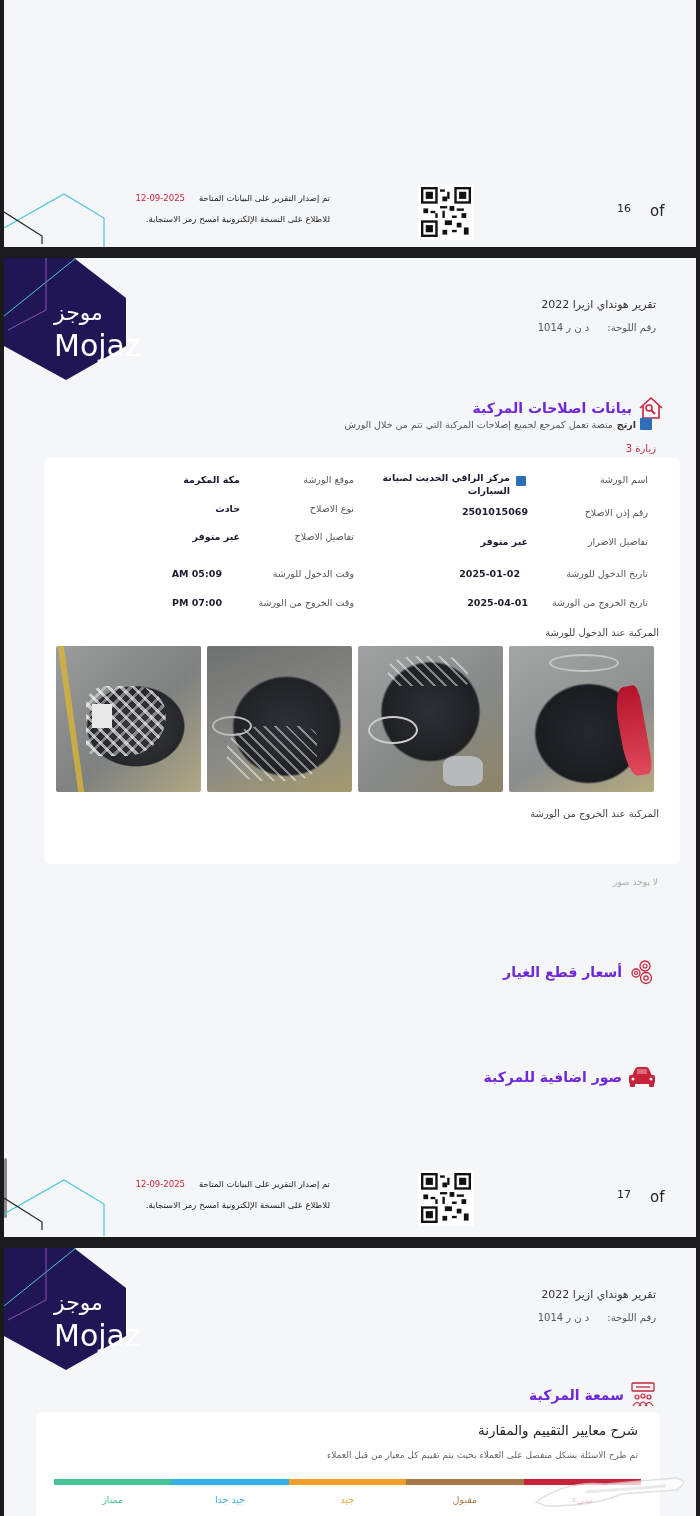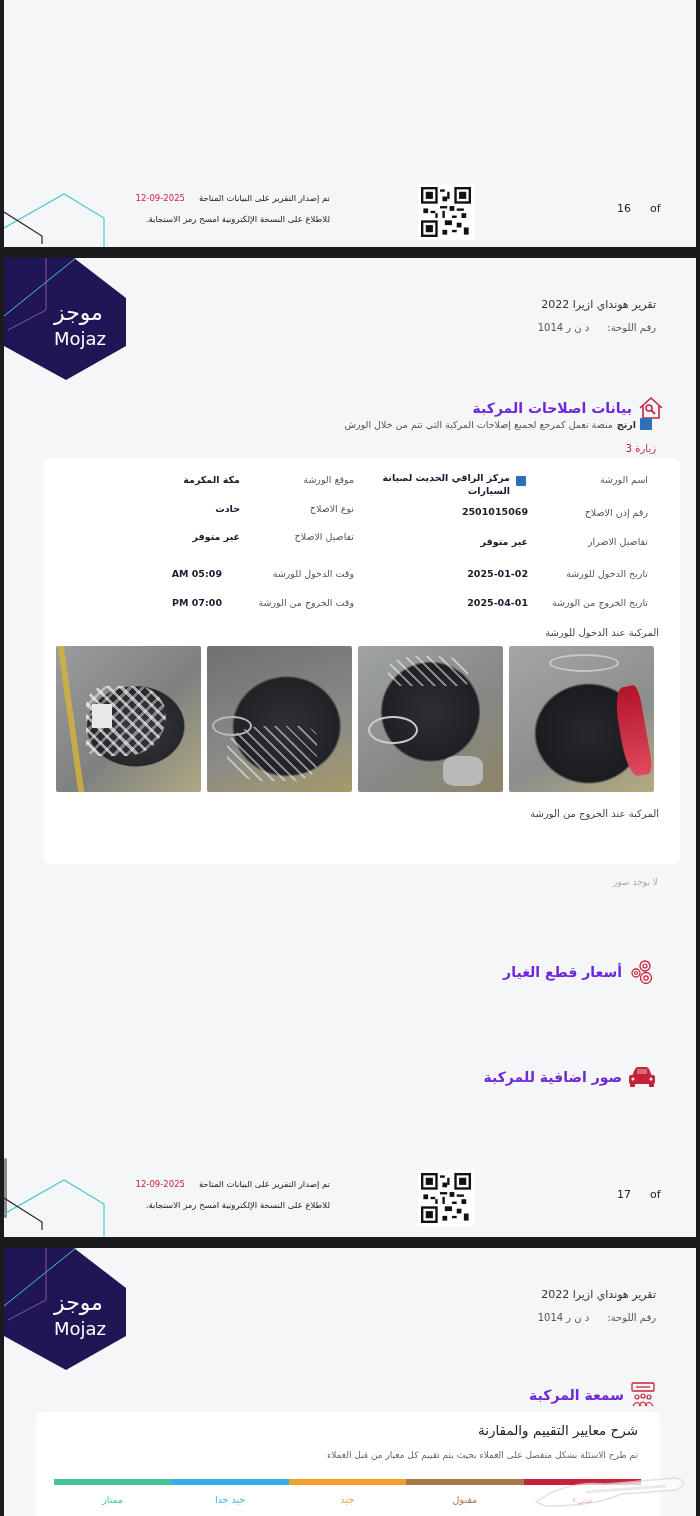--- a/index.html
+++ b/index.html
@@ -15,27 +15,27 @@
     #page-c { top: 1248px; height: 268px; }
 
     
     .footer { position: absolute; left: 0; width: 616px; height: 70px; }
     .footer .deco { position: absolute; left: 0; top: 0; width: 110px; height: 70px; }
     .footer .qr { position: absolute; left: 414px; top: 4px; width: 56px; height: 56px; background:#fff; padding:3px; }
     .footer .issued { position: absolute; right: 290px; top: 13px; direction: rtl; font-size: 8.5px; color: #222; white-space: nowrap; }
     .footer .issued .date { color: #c8223b; margin-right: 14px; }
     .footer .scan { position: absolute; right: 290px; top: 34px; direction: rtl; font-size: 8.5px; color: #222; white-space: nowrap; }
     .footer .pgnum { position: absolute; left: 613px; top: 22px; font-size: 11px; color: #222; }
-    .footer .of { position: absolute; left: 646px; top: 22px; font-size: 11px; color: #222; }
+    .footer .of { position: absolute; left: 646px; top: 22px; font-size: 15px; color: #222; }
 
     
     .header { position: absolute; left: 0; top: 0; width: 692px; height: 130px; }
     .logo-hex { position: absolute; left: 0; top: 0; width: 130px; height: 125px; }
     .logo-ar { position: absolute; left: 50px; top: 42px; color: #fff; font-size: 22px; direction: rtl; }
-    .logo-en { position: absolute; left: 50px; top: 70px; color: #fff; font-size: 18px; }
+    .logo-en { position: absolute; left: 50px; top: 70px; color: #fff; font-size: 30px; }
     .report-title { position: absolute; right: 40px; top: 40px; font-size: 11px; color: #333; direction: rtl; }
     .plate-row { position: absolute; right: 40px; top: 64px; font-size: 10px; color: #555; direction: rtl; white-space: nowrap; margin-left: 32px; }
     .plate-row .plate-val { margin-right: 18px; }
 
     
     .sec-title { position: absolute; direction: rtl; display: flex; align-items: center; gap: 6px; }
     .sec-title .t { color: #6d28d9; font-size: 14px; font-weight: bold; }
     .sec-title svg { display: block; }
 
     .arabtech { position: absolute; right: 44px; top: 160px; direction: rtl; font-size: 9.5px; color: #555; display: flex; align-items: center; gap: 4px; white-space: nowrap; }
@@ -155,21 +155,21 @@
     <span class="kv-value" style="right:170px; top:14px;">مركز الراقي الحديث لصيانة</span>
     <span class="kv-value" style="right:170px; top:27px;">السيارات</span>
 
     <span class="kv-label" style="right:32px; top:49px;">رقم إذن الاصلاح</span>
     <span class="kv-value" style="right:152px; top:48px;">2501015069</span>
 
     <span class="kv-label" style="right:32px; top:78px;">تفاصيل الاضرار</span>
     <span class="kv-value" style="right:152px; top:78px;">غير متوفر</span>
 
     <span class="kv-label" style="right:32px; top:110px;">تاريخ الدخول للورشة</span>
-    <span class="kv-value" style="right:152px; top:110px;margin-left:46px;">2025-01-02</span>
+    <span class="kv-value" style="right:160px; top:110px;margin-left:46px;">2025-01-02</span>
 
     <span class="kv-label" style="right:32px; top:139px;">تاريخ الخروج من الورشة</span>
     <span class="kv-value" style="right:152px; top:139px;">2025-04-01</span>
 
     <span class="kv-label" style="right:326px; top:16px;">موقع الورشة</span>
     <span class="kv-value" style="right:440px; top:16px;">مكة المكرمة</span>
 
     <span class="kv-label" style="right:326px; top:45px;">نوع الاصلاح</span>
     <span class="kv-value" style="right:440px; top:45px;">حادث</span>
 

